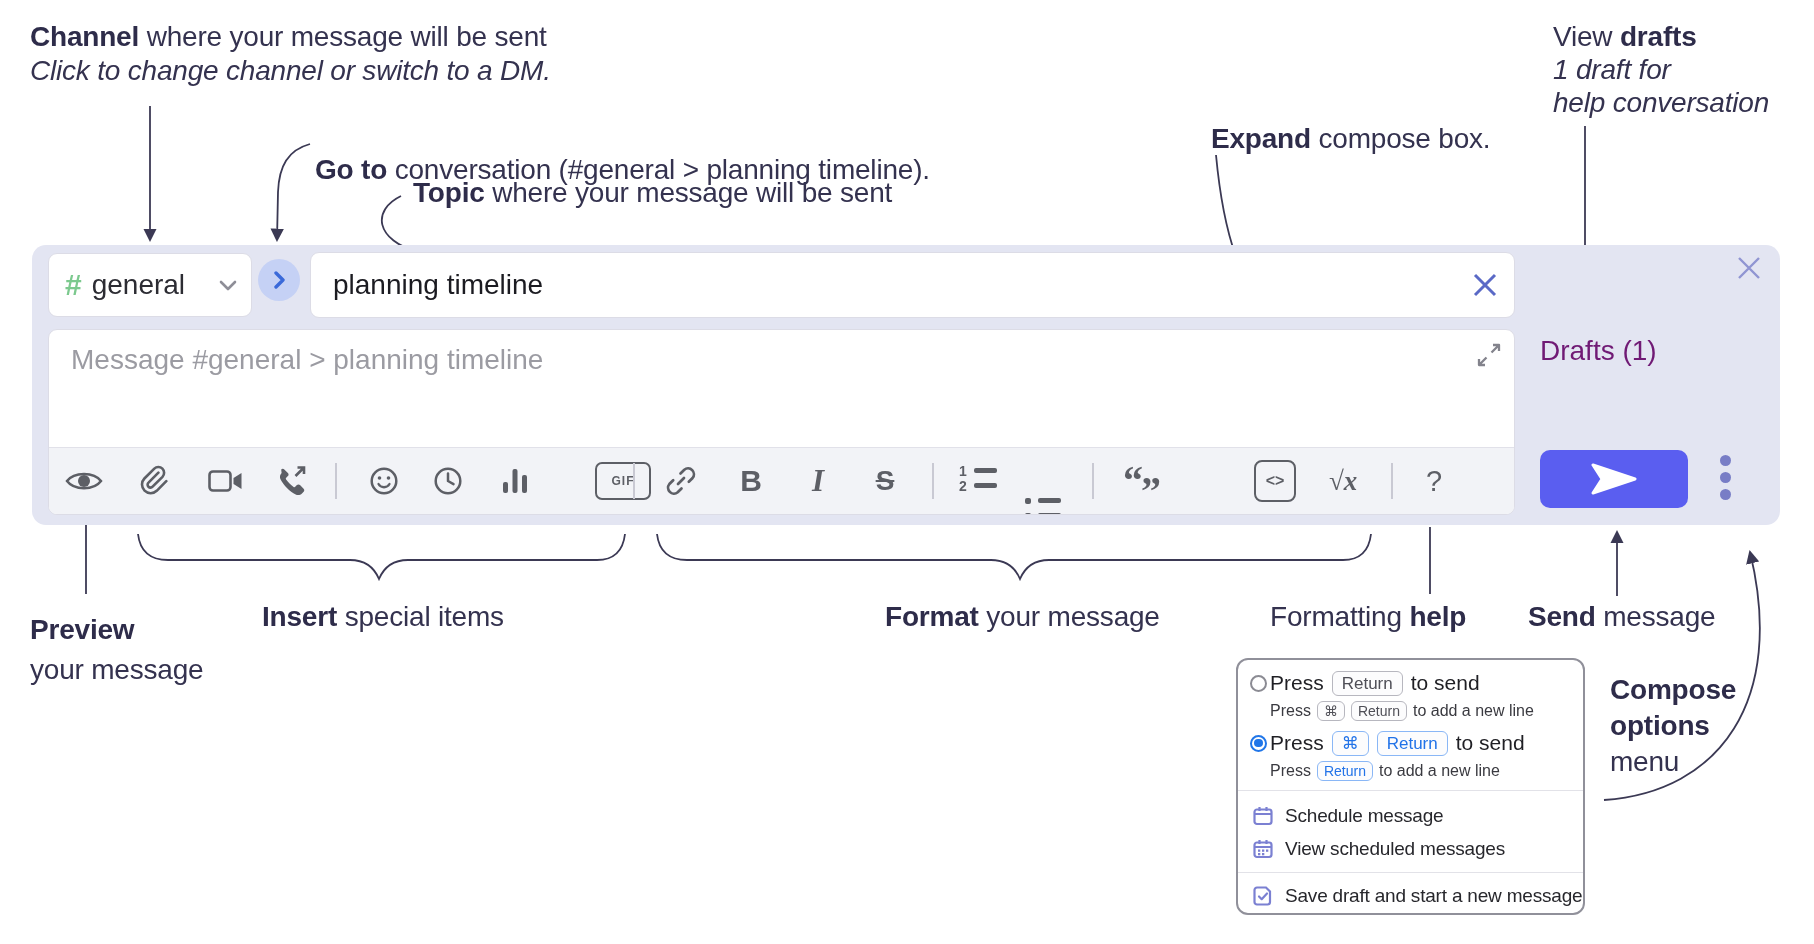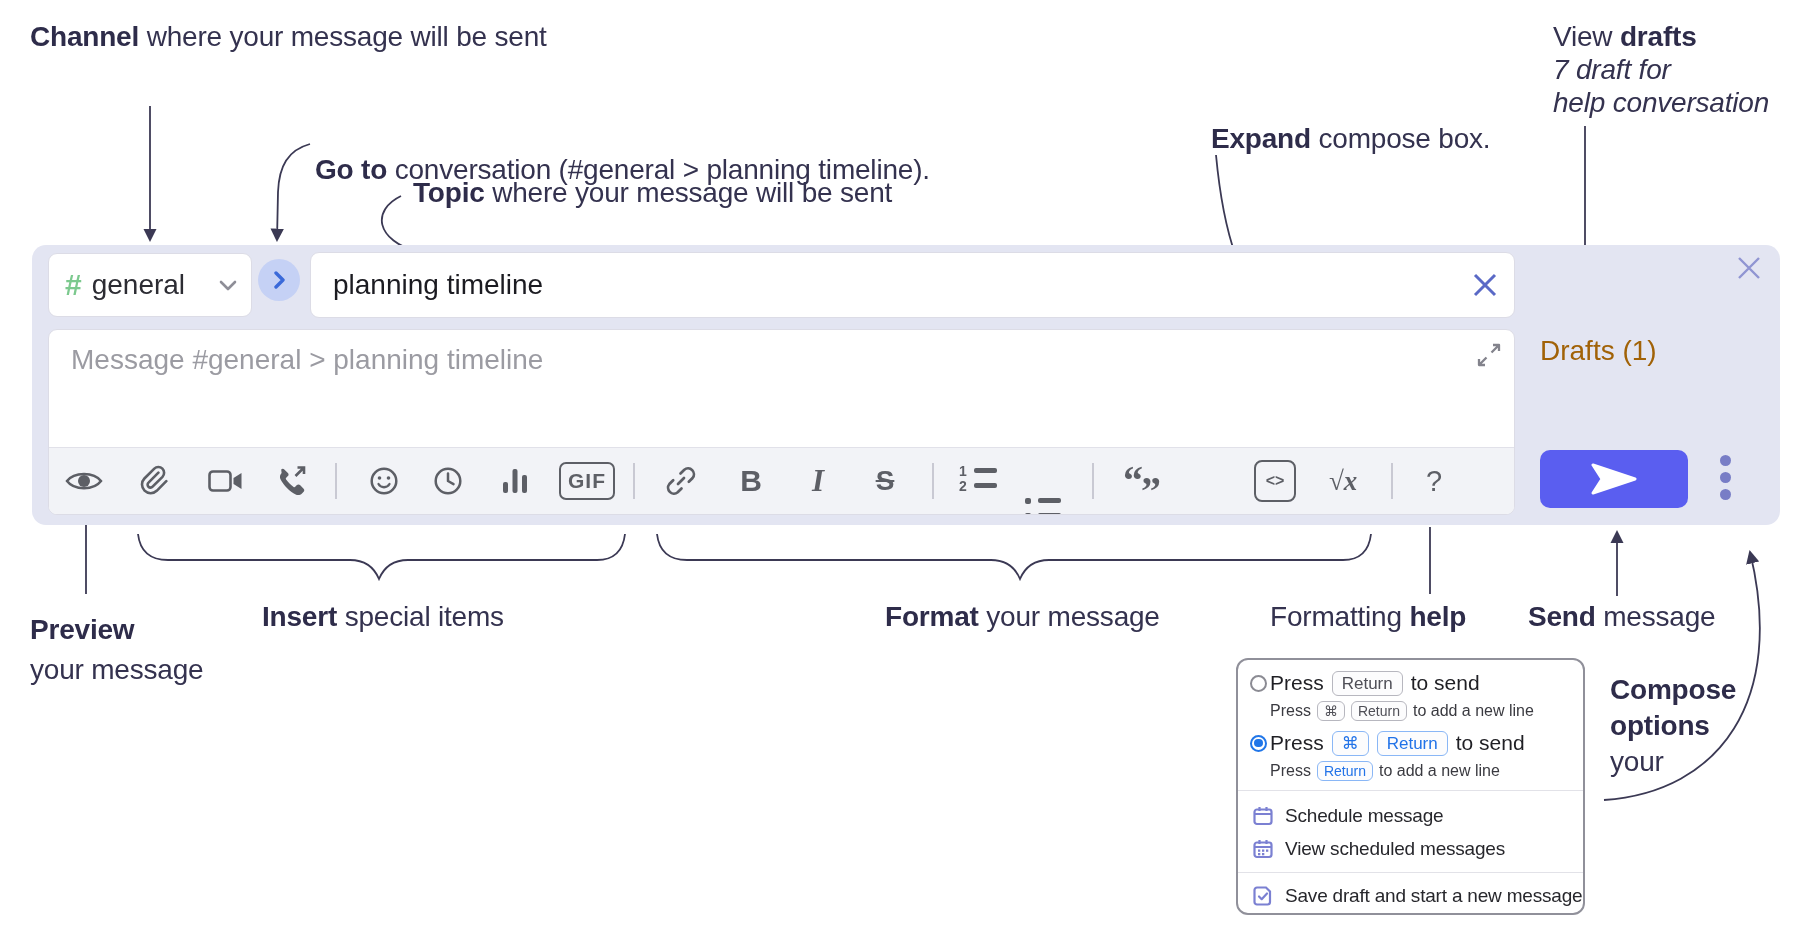--- a/index.html
+++ b/index.html
@@ -30,33 +30,33 @@
   .toolbar{position:absolute;left:0;right:0;bottom:0;height:66px;background:#f2f3f7;border-top:1px solid #e1e1e9;}
   .tb{position:absolute;top:50%;transform:translate(-50%,-50%);color:#5d5f66;display:flex;align-items:center;justify-content:center;cursor:pointer;}
   .tb-div{position:absolute;top:50%;transform:translate(-50%,-50%);width:2px;height:36px;background:#c9c9d3;}
   .glyph-b{font-size:30px;font-weight:800;}
   .glyph-i{font-family:"Liberation Serif","DejaVu Serif",serif;font-style:italic;font-weight:600;font-size:31px;}
   .glyph-s{font-size:28px;font-weight:600;text-decoration:line-through;}
   .glyph-m{font-family:"Liberation Serif","DejaVu Serif",serif;font-style:italic;font-weight:600;font-size:27px;}
   .glyph-q{font-family:"Liberation Serif","DejaVu Serif",serif;font-weight:700;font-size:40px;line-height:10px;letter-spacing:-2px;}
   .glyph-q .lo{display:inline-block;transform:translateY(10px);}
   .glyph-help{font-size:29px;font-weight:500;}
-  .gif-badge{width:52px;height:34px;border:2.6px solid currentColor;border-radius:7px;font-size:21px;font-weight:700;letter-spacing:1px;display:flex;align-items:center;justify-content:center;}
+  .gif-badge{width:52px;height:34px;border:2.6px solid currentColor;border-radius:7px;font-size:12px;font-weight:700;letter-spacing:1px;display:flex;align-items:center;justify-content:center;margin-left:36px;}
   .code-badge{width:38px;height:38px;border:2.8px solid currentColor;border-radius:8px;font-size:16px;font-weight:700;display:flex;align-items:center;justify-content:center;}
   .numlist{position:relative;width:40px;height:30px;font-size:14px;font-weight:700;}
   .numlist .n1{position:absolute;left:0;top:-3px;}
   .numlist .n2{position:absolute;left:0;top:12px;}
   .numlist .bar1,.numlist .bar2{position:absolute;left:15px;width:23px;height:5px;border-radius:2px;background:currentColor;}
   .numlist .bar1{top:2px;} .numlist .bar2{top:17px;}
   .bullist{position:relative;width:40px;height:30px;}
   .bullist i{position:absolute;left:2px;width:6px;height:6px;border-radius:2px;background:currentColor;}
   .bullist i.d2{top:17px;} .bullist i.d1{top:2px;}
   .bullist s{position:absolute;left:15px;width:23px;height:5px;border-radius:2px;background:currentColor;}
   .bullist s.b2{top:17px;} .bullist s.b1{top:2px;}
-  .drafts-link{position:absolute;left:1508px;top:90px;font-size:28px;color:#a16207;cursor:pointer;}
+  .drafts-link{position:absolute;left:1508px;top:90px;font-size:28px;color:#701a75;cursor:pointer;}
   .send-btn{position:absolute;left:1508px;top:205px;width:148px;height:58px;background:#5a5ef0;border-radius:10px;display:flex;align-items:center;justify-content:center;cursor:pointer;}
   .dots-btn{position:absolute;left:1688px;top:210px;display:flex;flex-direction:column;gap:6px;cursor:pointer;}
   .dots-btn i{width:11px;height:11px;border-radius:50%;background:#787dc6;}
   .close-x{position:absolute;right:18px;top:10px;cursor:pointer;}
   
   #popup{position:absolute;left:1236px;top:658px;width:349px;height:257px;background:#fff;border:2px solid #90909a;border-radius:12px;box-sizing:border-box;}
   .popt{position:absolute;left:32px;display:flex;align-items:center;gap:8px;font-size:21px;color:#1f1f24;height:30px;cursor:pointer;}
   .psub{position:absolute;left:32px;display:flex;align-items:center;gap:6px;font-size:16px;color:#3a3a40;height:22px;}
   .radio{position:absolute;left:-20px;width:17px;height:17px;border-radius:50%;border:2.2px solid #8b8b93;box-sizing:border-box;background:#fff;}
   .radio.sel{border-color:#2176e8;}
@@ -86,33 +86,34 @@
     <path d="M1430 527 L1430 594"></path>
     <path d="M1617 596 L1617 532" marker-end="url(#arr)"></path>
     <path d="M1604 800 C1720 792 1786 700 1750 552" marker-end="url(#arr)"></path>
     <path d="M138 534 Q141 560 168 560 L350 560 Q371 560 379 579 Q387 560 408 560 L597 560 Q622 560 625 534"></path>
     <path d="M657 534 Q660 560 687 560 L991 560 Q1012 560 1020 579 Q1028 560 1049 560 L1343 560 Q1368 560 1371 534"></path>
   </g>
 </svg>
 
 <div class="note" style="left:30px;top:20px;">
   <div><b>Channel</b><span> where your message will be sent</span></div>
+  <div class="it">Click to change channel or switch to a DM.</div>
 </div>
 <div class="note" style="left:315px;top:124px;margin-top:29px;">
   <b>Go to</b><span> conversation (#general &gt; planning timeline).</span>
 </div>
 <div class="note" style="left:413px;top:176px;">
   <b>Topic</b><span> where your message will be sent</span>
 </div>
 <div class="note" style="left:1211px;top:122px;">
   <b>Expand</b><span> compose box.</span>
 </div>
 <div class="note" style="left:1553px;top:20px;line-height:33px;">
   <div><span>View </span><b>drafts</b></div>
-  <div class="it">7 draft for</div>
+  <div class="it">1 draft for</div>
   <div class="it">help conversation</div>
 </div>
 
 <div id="compose">
 
   <div class="whitebox channel-select">
     <span class="hash">#</span>
     <span class="chan-name">general</span>
     <span class="chan-chev">
       <svg width="18" height="11" viewBox="0 0 18 11">
@@ -268,21 +269,21 @@
 </div>
 <div class="note" style="left:1270px;top:600px;">
   <span>Formatting </span><b>help</b>
 </div>
 <div class="note" style="left:1528px;top:600px;">
   <b>Send</b><span> message</span>
 </div>
 <div class="note" style="left:1610px;top:672px;line-height:36px;">
   <div><b>Compose</b></div>
   <div><b>options</b></div>
-  <div>your</div>
+  <div>menu</div>
 </div>
 
 <div id="popup">
   <div class="popt" style="top:8px;">
     <span class="radio"></span>
     <span>Press</span>
     <span class="kbd">Return</span>
     <span>to send</span>
   </div>
   <div class="psub" style="top:40px;">

